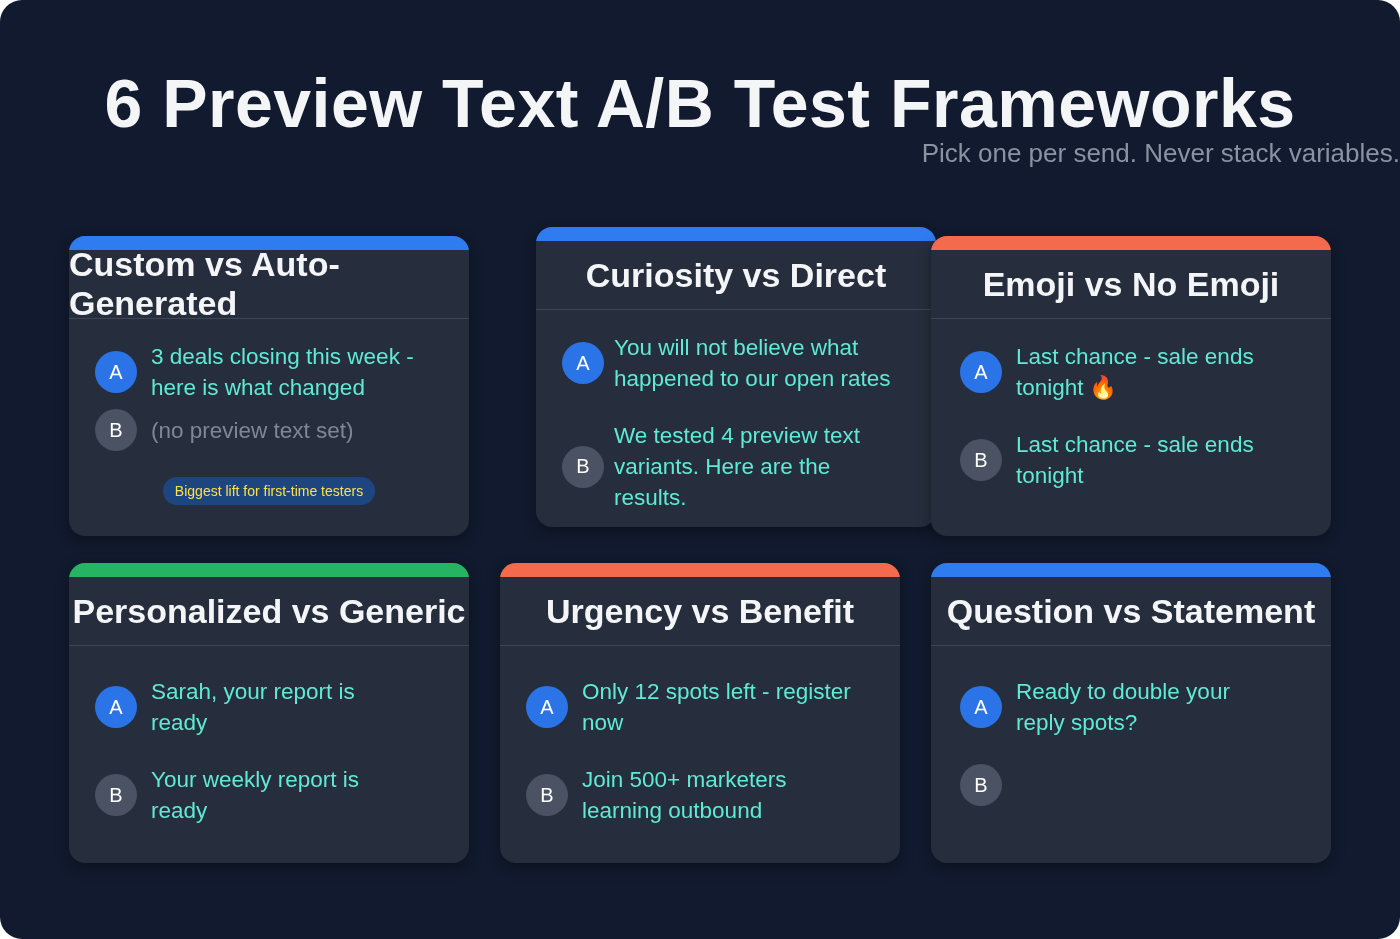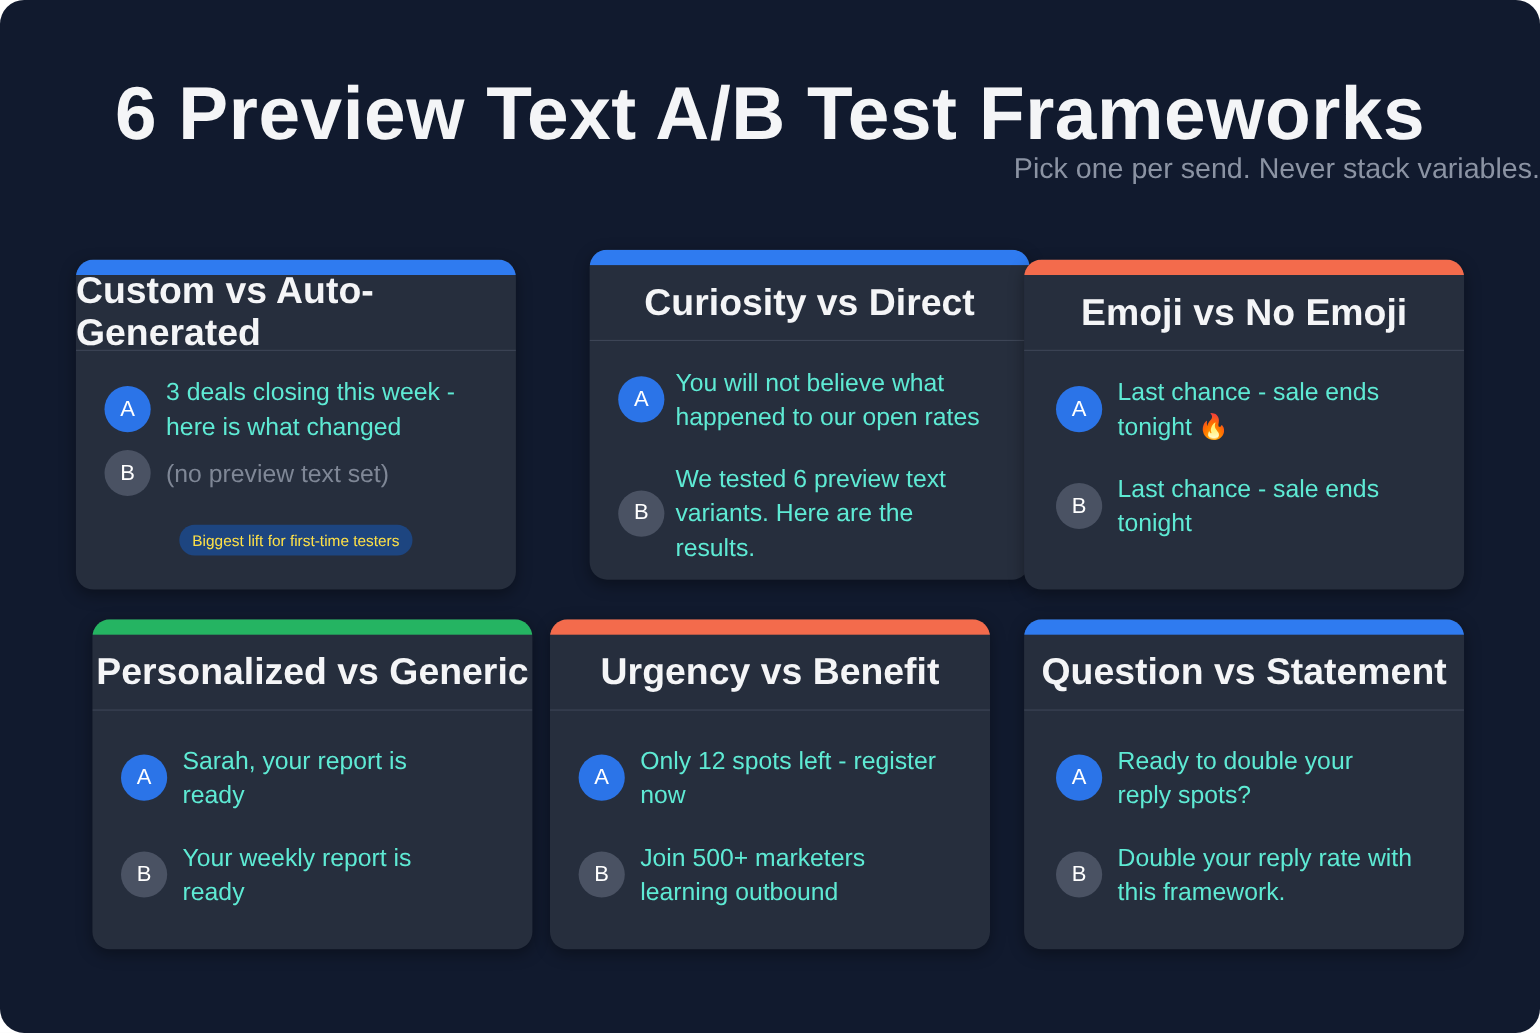--- a/index.html
+++ b/index.html
@@ -47,41 +47,41 @@
   <div class="card" style="left:500px;top:227px;margin-left:36px;">
     <div class="bar" style="background:#2f7bf0;"></div>
     <div class="head">Curiosity vs Direct</div>
     <div class="body">
       <div class="row" style="margin-top:22px;">
         <div class="badge-circle badge-a">A</div>
         <div class="rtext" style="margin-left:10px;width:300px;">You will not believe what happened to our open rates</div>
       </div>
       <div class="row" style="margin-top:26px;">
         <div class="badge-circle badge-b">B</div>
-        <div class="rtext" style="margin-left:10px;width:290px;">We tested 6 preview text variants. Here are the results.</div>
+        <div class="rtext" style="margin-left:10px;width:290px;">We tested 4 preview text variants. Here are the results.</div>
       </div>
     </div>
   </div>
 
   <div class="card" style="left:931px;top:236px;">
     <div class="bar" style="background:#f36b4c;"></div>
     <div class="head">Emoji vs No Emoji</div>
     <div class="body" style="padding-left:29px;">
       <div class="row" style="margin-top:22px;">
         <div class="badge-circle badge-a">A</div>
         <div class="rtext" style="width:270px;">Last chance - sale ends tonight 🔥</div>
       </div>
       <div class="row" style="margin-top:26px;">
         <div class="badge-circle badge-b">B</div>
         <div class="rtext" style="width:270px;">Last chance - sale ends tonight</div>
       </div>
     </div>
   </div>
 
-  <div class="card" style="left:84px;top:563px;">
+  <div class="card" style="left:69px;top:563px;">
     <div class="bar" style="background:#25b462;"></div>
     <div class="head">Personalized vs Generic</div>
     <div class="body">
       <div class="row" style="margin-top:30px;">
         <div class="badge-circle badge-a">A</div>
         <div class="rtext" style="width:240px;">Sarah, your report is ready</div>
       </div>
       <div class="row" style="margin-top:26px;">
         <div class="badge-circle badge-b">B</div>
         <div class="rtext" style="width:240px;">Your weekly report is ready</div>
@@ -107,17 +107,16 @@
   <div class="card" style="left:931px;top:563px;">
     <div class="bar" style="background:#2f7bf0;"></div>
     <div class="head">Question vs Statement</div>
     <div class="body" style="padding-left:29px;">
       <div class="row" style="margin-top:30px;">
         <div class="badge-circle badge-a">A</div>
         <div class="rtext" style="width:250px;">Ready to double your reply spots?</div>
       </div>
       <div class="row" style="margin-top:26px;">
         <div class="badge-circle badge-b">B</div>
-        <div class="rtext" style="width:300px;">Double your reply rate with this framework.</div>
       </div>
     </div>
   </div>
 </div>
 
 </body></html>

